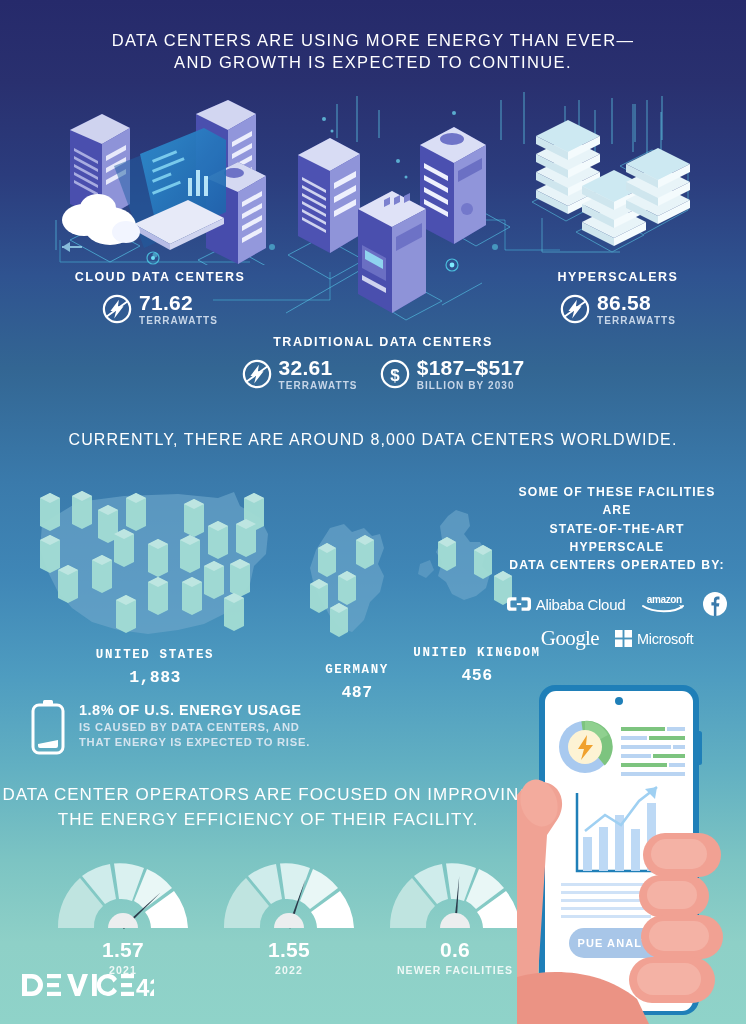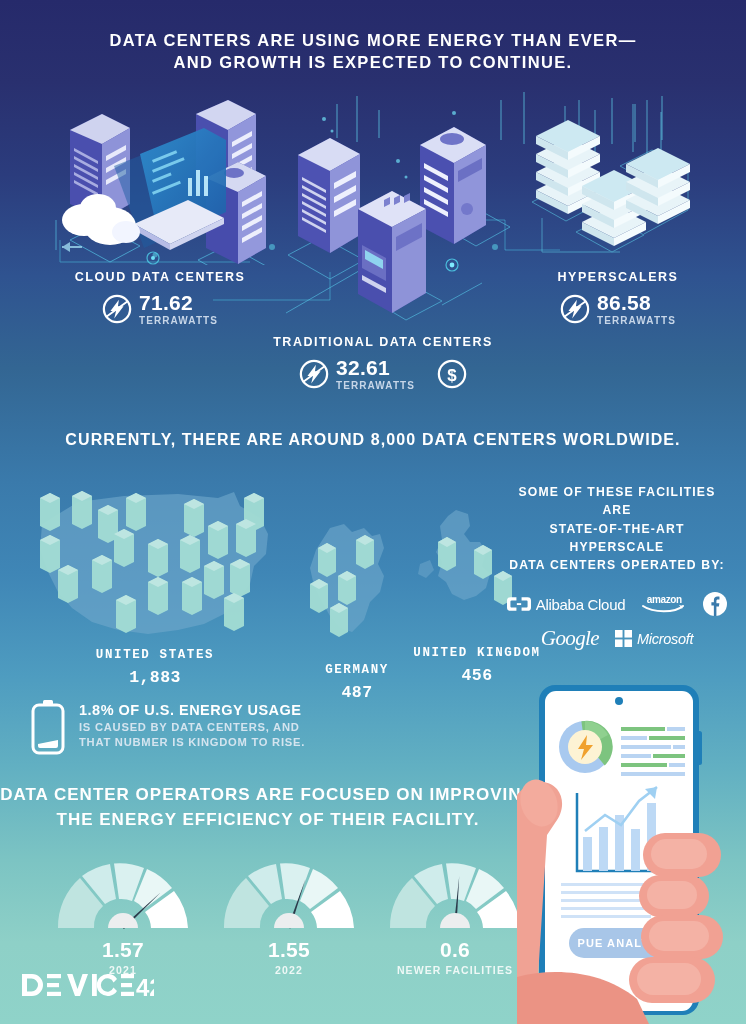--- a/index.html
+++ b/index.html
@@ -22,21 +22,21 @@
       #62b0c2 75%,
       #7cc4c3 84%,
       #8ed0c7 92%,
       #8fd3c9 100%);
   }
   .lyr{position:absolute;}
 
   
   .headline{
     position:absolute;left:0;right:0;text-align:center;
-    color:#ffffff;font-weight:bold;letter-spacing:1.2px;line-height:1.32;
+    color:#ffffff;font-weight:normal;letter-spacing:1.2px;line-height:1.32;
   }
   #h-top{top:30px;font-size:16.5px;letter-spacing:1.35px;}
   #h-mid{top:429px;font-size:16px;letter-spacing:1.1px;}
   #h-bot{top:783px;font-size:17px;letter-spacing:1.0px;line-height:1.45;}
 
   
   .statblock{position:absolute;text-align:center;}
   .stat-title{
     color:#ffffff;font-size:12.5px;font-weight:bold;letter-spacing:1.5px;
     white-space:nowrap;
@@ -54,21 +54,21 @@
   .maplabel .vl{font-size:16.5px;font-weight:bold;margin-top:6px;letter-spacing:.4px;}
 
   
   #ops{position:absolute;left:505;top:483px;width:224px;}
   #ops .ops-txt{
     color:#ffffff;font-size:12.2px;font-weight:bold;letter-spacing:1.15px;
     line-height:1.5;text-align:center;
   }
   .logo-row{display:flex;align-items:center;justify-content:center;gap:16px;}
   .logo-row.r1{margin-top:18px;}
-  .logo-row.r2{margin-top:10px;font-style:italic;}
+  .logo-row.r2{margin-top:10px;}
   .logo-wm{color:#fff;font-size:15px;letter-spacing:-.3px;display:flex;align-items:center;gap:5px;}
 
   
   #batt{position:absolute;left:30px;top:700px;display:flex;align-items:flex-start;gap:13px;}
   #batt .b-lines{padding-top:2px;}
   #batt .bl1{color:#ffffff;font-size:14.5px;font-weight:bold;letter-spacing:.5px;}
   #batt .bl2,#batt .bl3{color:#d4e4ef;font-size:11.2px;font-weight:bold;letter-spacing:.75px;margin-top:3px;}
 
   
   #gauges{position:absolute;left:48px;top:862px;display:flex;gap:16px;}
@@ -387,20 +387,24 @@
         <div class="stat-txt">
           <div class="stat-num">32.61</div>
           <div class="stat-unit">TERRAWATTS</div>
         </div>
       </div>
       <div class="stat-item">
         <svg class="stat-ic" viewBox="0 0 32 32">
           <circle cx="16" cy="16" r="14" fill="none" stroke="#ffffff" stroke-width="2.4"></circle>
           <text x="16" y="23.5" text-anchor="middle" font-family="Liberation Sans, sans-serif" font-size="18" font-weight="bold" fill="#ffffff">$</text>
         </svg>
+        <div class="stat-txt">
+          <div class="stat-num">$187–$517</div>
+          <div class="stat-unit">BILLION BY 2030</div>
+        </div>
       </div>
     </div>
   </div>
 
   <div class="statblock" style="left:518px;top:270px;width:200px;">
     <div class="stat-title">HYPERSCALERS</div>
     <div class="stat-row">
       <div class="stat-item">
         <svg class="stat-ic" viewBox="0 0 32 32">
           <circle cx="16" cy="16" r="14" fill="none" stroke="#ffffff" stroke-width="2.4"></circle>
@@ -614,21 +618,21 @@
 
   <div id="batt">
     <svg width="36" height="56" viewBox="0 0 36 56">
       <rect x="13" y="0" width="10" height="5" rx="1.5" fill="#ffffff"></rect>
       <rect x="3" y="5" width="30" height="48" rx="6" fill="none" stroke="#ffffff" stroke-width="3"></rect>
       <path d="M8 44 L28 40 L28 46 A2 2 0 0 1 26 48 L10 48 A2 2 0 0 1 8 46 Z" fill="#ffffff"></path>
     </svg>
     <div class="b-lines">
       <div class="bl1">1.8% OF U.S. ENERGY USAGE</div>
       <div class="bl2">IS CAUSED BY DATA CENTERS, AND</div>
-      <div class="bl3">THAT NUBMER IS KINGDOM TO RISE.</div>
+      <div class="bl3">THAT ENERGY IS EXPECTED TO RISE.</div>
     </div>
   </div>
 
   <div id="h-bot" class="headline" style="right:210px;">
     <div>DATA CENTER OPERATORS ARE FOCUSED ON IMPROVING</div>
     <div>THE ENERGY EFFICIENCY OF THEIR FACILITY.</div>
   </div>
 
   <div id="gauges">
 

